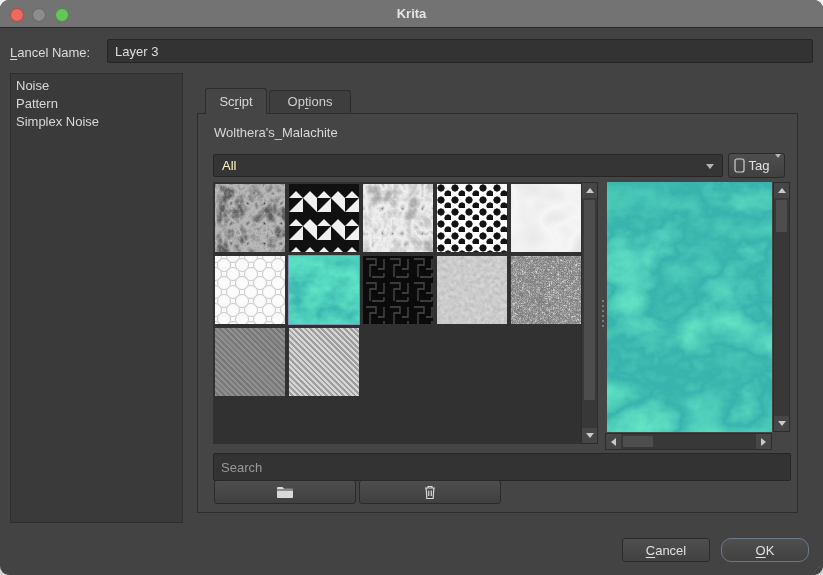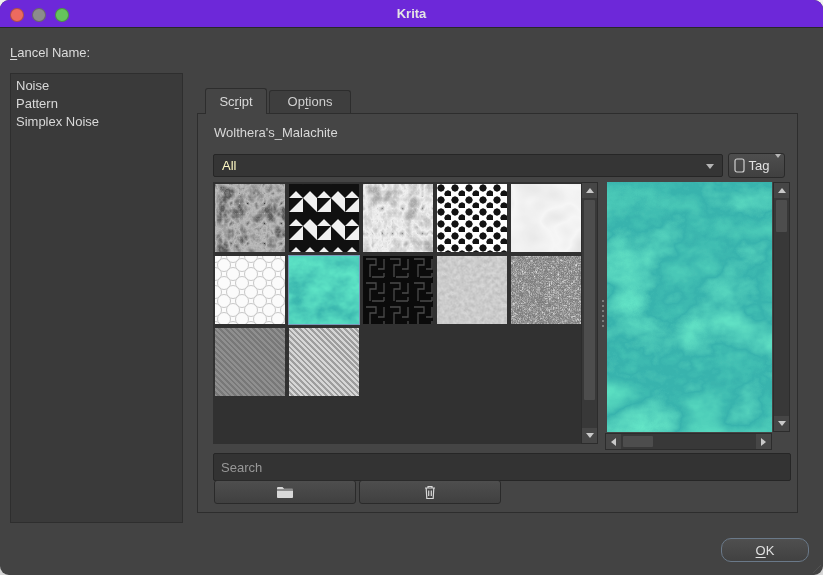--- a/index.html
+++ b/index.html
@@ -1,19 +1,19 @@
 <!DOCTYPE html>
 <html><head>
 <meta charset="utf-8">
 <style>
   html,body{margin:0;padding:0;background:#ffffff;font-family:"Liberation Sans",sans-serif;}
   .window{position:relative;width:823px;height:575px;background:#434343;border-radius:9px;
           overflow:hidden;color:#d9d9d9;font-size:13px;box-shadow:0 10px 30px rgba(0,0,0,.4);}
   
-  .titlebar{position:absolute;left:0;top:0;right:0;height:27px;background:#6d28d9;border-bottom:1px solid #282828;}
+  .titlebar{position:absolute;left:0;top:0;right:0;height:27px;background:#737373;border-bottom:1px solid #282828;}
   .tl{position:absolute;top:8px;width:12px;height:12px;border-radius:50%;border:0.5px solid rgba(0,0,0,.25);}
   .win-title{position:absolute;left:0;right:0;top:0;height:27px;line-height:27px;text-align:center;
              color:#e4e4e4;font-weight:bold;}
   
   .layer-label{position:absolute;left:10px;top:45px;color:#dcdcdc;}
   .accel{text-decoration:underline;text-underline-offset:2px;}
   .text-input{background:#333333;border:1px solid #262626;border-radius:2px;color:#dfdfdf;
               font-family:"Liberation Sans",sans-serif;font-size:13px;padding:0 7px;box-sizing:border-box;outline:none;}
   #layer-input{position:absolute;left:107px;top:39px;width:706px;height:24px;}
   
@@ -176,20 +176,21 @@
 <div class="window">
 
   <div class="titlebar">
     <span class="tl" style="left:10px;background:#ed6a5f"></span>
     <span class="tl" style="left:32px;background:#8c8c8c"></span>
     <span class="tl" style="left:55px;background:#65c45c"></span>
     <div class="win-title">Krita</div>
   </div>
 
   <div class="layer-label"><span class="accel">L</span><span>ancel Name:</span></div>
+  <input id="layer-input" class="text-input" type="text" value="Layer 3" style="">
 
   <div class="gen-list">
     <div class="gen-item">Noise</div>
     <div class="gen-item">Pattern</div>
     <div class="gen-item">Simplex Noise</div>
   </div>
 
   <div class="tab tab-script"><span>Sc</span><span class="accel">r</span><span>ipt</span></div>
   <div class="tab tab-options"><span>Op</span><span class="accel">t</span><span>ions</span></div>
 
@@ -325,19 +326,22 @@
       </svg>
     </div>
     <div class="btn delete-btn">
       <svg width="14" height="16" viewBox="0 0 14 16">
         <path d="M2 4h10 M5 4V2.5h4V4 M3.2 4l.6 10.5h6.4L10.8 4 M5.7 6.5v5.5 M8.3 6.5v5.5" fill="none" stroke="#d8d8d8" stroke-width="1.2"></path>
       </svg>
     </div>
 
   </div>
 
+  <div class="btn cancel-btn">
+      <span><span class="accel">C</span><span>ancel</span></span>
+    </div>
   <div class="btn ok-btn">
       <span><span class="accel">O</span><span>K</span></span>
     </div>
 
   <div class="resize-grip"></div>
 
 </div>
 
 </body></html>

